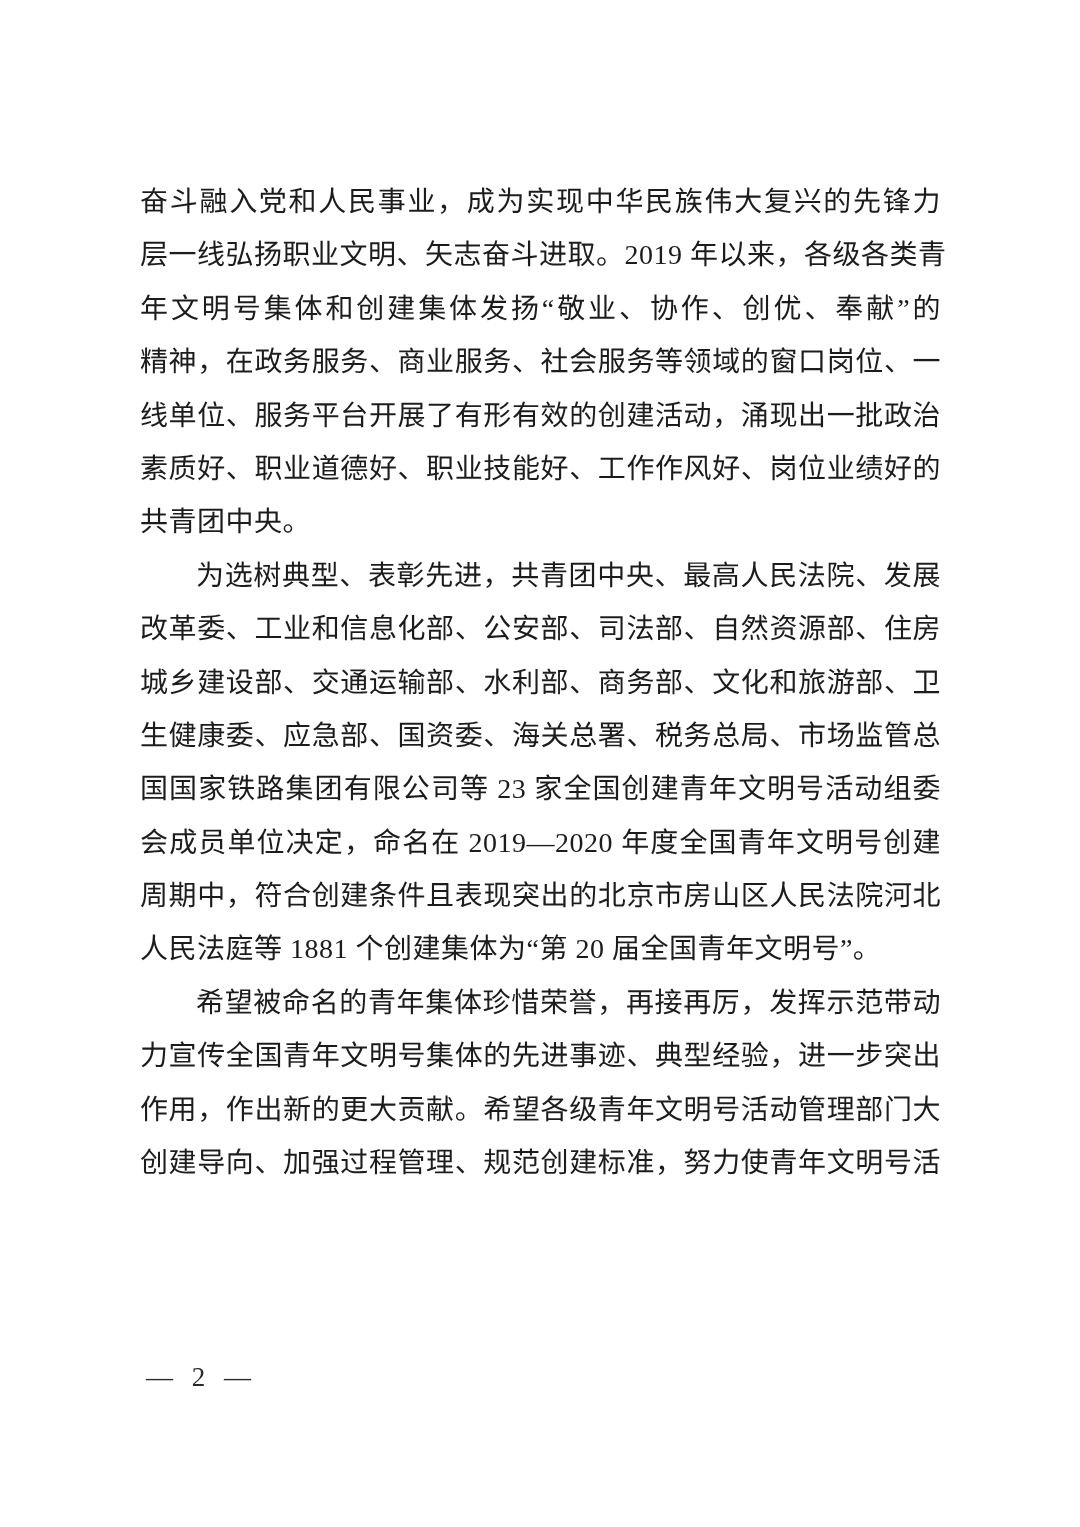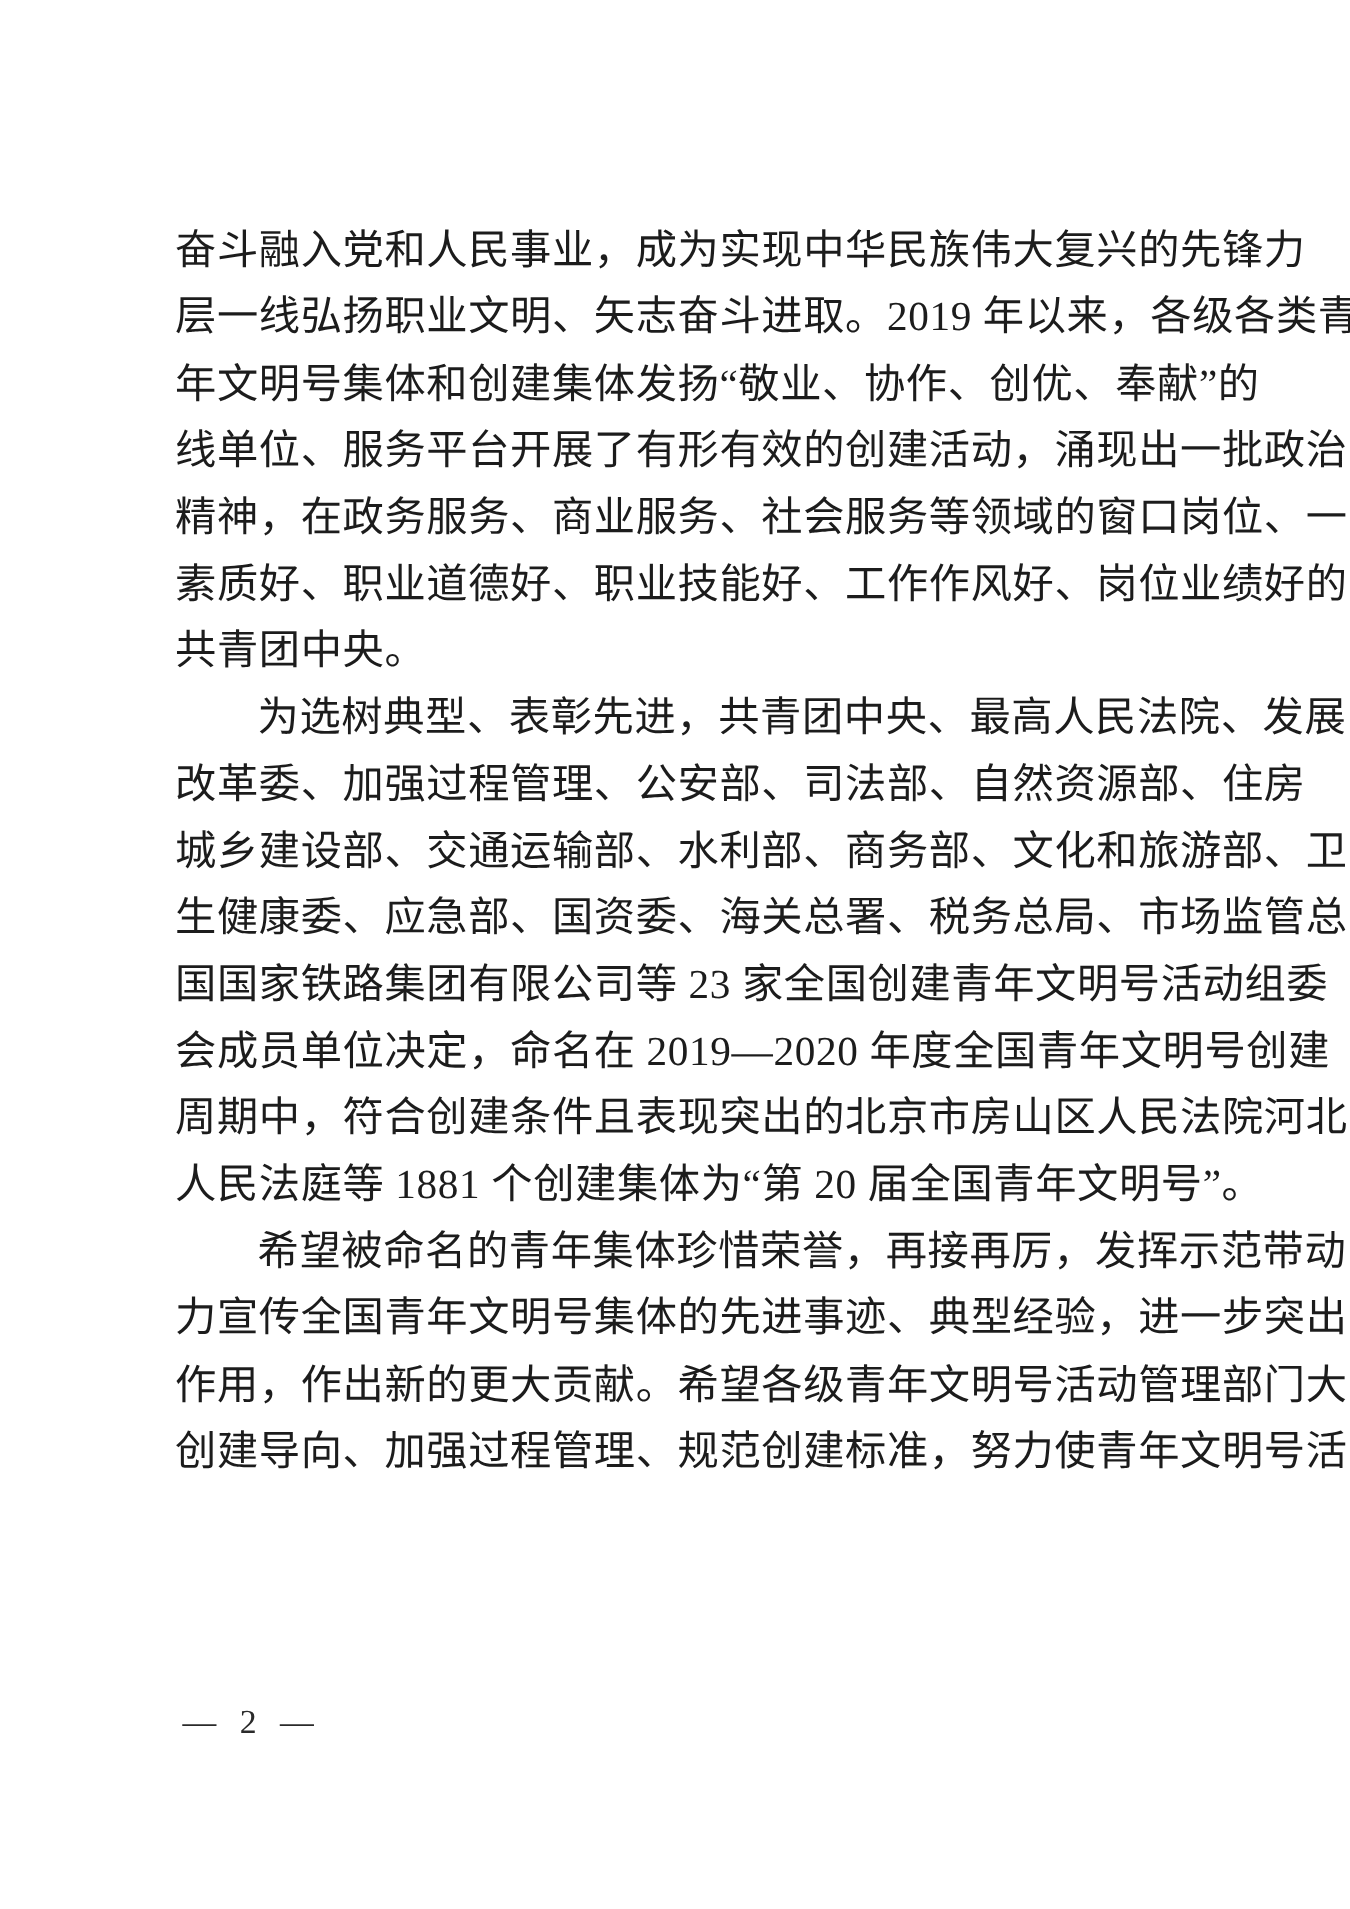--- a/index.html
+++ b/index.html
@@ -18,21 +18,21 @@
   }
   .content {
     position: absolute;
     left: 140px;
     top: 175px;
     width: 801px;
   }
   .line {
     height: 53.4px;
     line-height: 53.4px;
-    font-size: 33px;
+    font-size: 28px;
     letter-spacing: 0.5px;
     white-space: nowrap;
     text-align: justify;
     text-align-last: justify;
     -moz-text-align-last: justify;
     font-weight: 400;
   }
   .line.para-end {
     text-align-last: left;
     -moz-text-align-last: left;
@@ -53,27 +53,27 @@
 </head>
 <body>
 
 <div class="page">
 
   <div class="content">
 
     <div class="line">奋斗融入党和人民事业，成为实现中华民族伟大复兴的先锋力</div>
     <div class="line">层一线弘扬职业文明、矢志奋斗进取。2019 年以来，各级各类青</div>
     <div class="line">年文明号集体和创建集体发扬“敬业、协作、创优、奉献”的</div>
+    <div class="line">精神，在政务服务、商业服务、社会服务等领域的窗口岗位、一</div>
     <div class="line">线单位、服务平台开展了有形有效的创建活动，涌现出一批政治</div>
-    <div class="line">精神，在政务服务、商业服务、社会服务等领域的窗口岗位、一</div>
     <div class="line">素质好、职业道德好、职业技能好、工作作风好、岗位业绩好的</div>
     <div class="line para-end">共青团中央。</div>
 
     <div class="line indent">为选树典型、表彰先进，共青团中央、最高人民法院、发展</div>
-    <div class="line">改革委、加强过程管理、公安部、司法部、自然资源部、住房</div>
+    <div class="line">改革委、工业和信息化部、公安部、司法部、自然资源部、住房</div>
     <div class="line">城乡建设部、交通运输部、水利部、商务部、文化和旅游部、卫</div>
     <div class="line">生健康委、应急部、国资委、海关总署、税务总局、市场监管总</div>
     <div class="line">国国家铁路集团有限公司等 23 家全国创建青年文明号活动组委</div>
     <div class="line">会成员单位决定，命名在 2019—2020 年度全国青年文明号创建</div>
     <div class="line">周期中，符合创建条件且表现突出的北京市房山区人民法院河北</div>
     <div class="line para-end">人民法庭等 1881 个创建集体为“第 20 届全国青年文明号”。</div>
 
     <div class="line indent">希望被命名的青年集体珍惜荣誉，再接再厉，发挥示范带动</div>
     <div class="line">力宣传全国青年文明号集体的先进事迹、典型经验，进一步突出</div>
     <div class="line">作用，作出新的更大贡献。希望各级青年文明号活动管理部门大</div>

